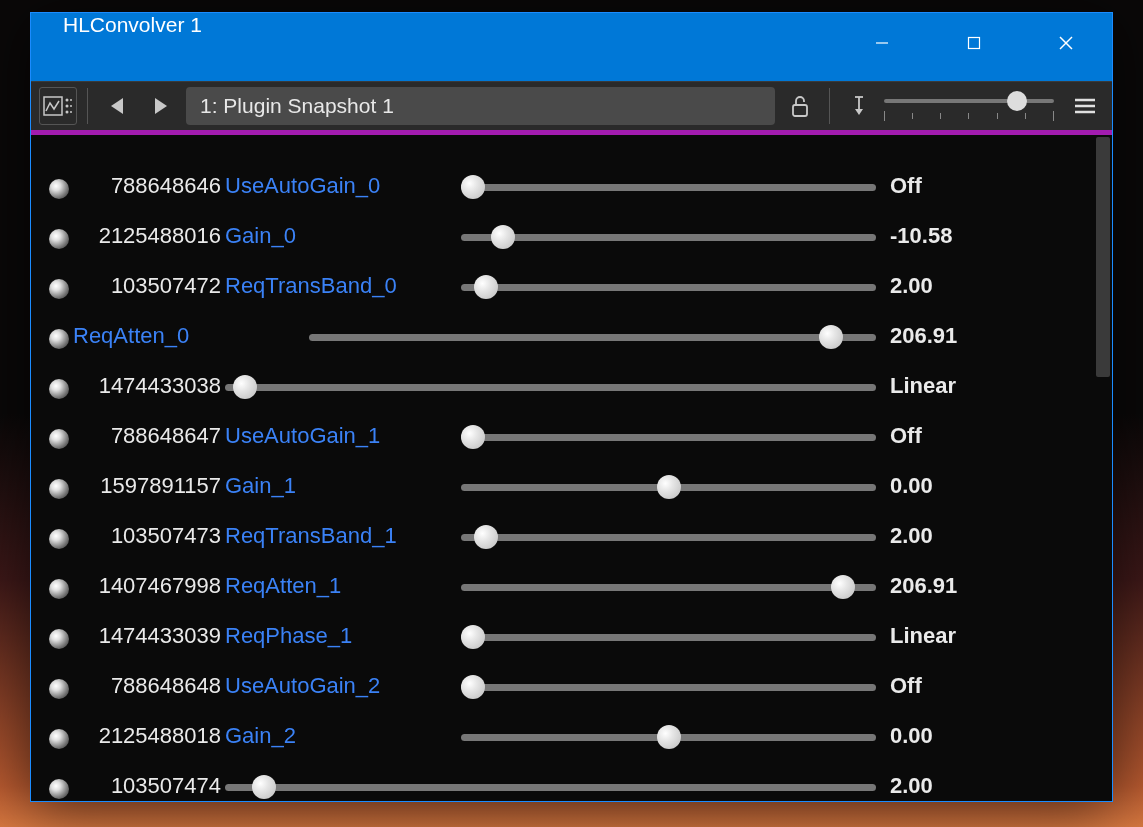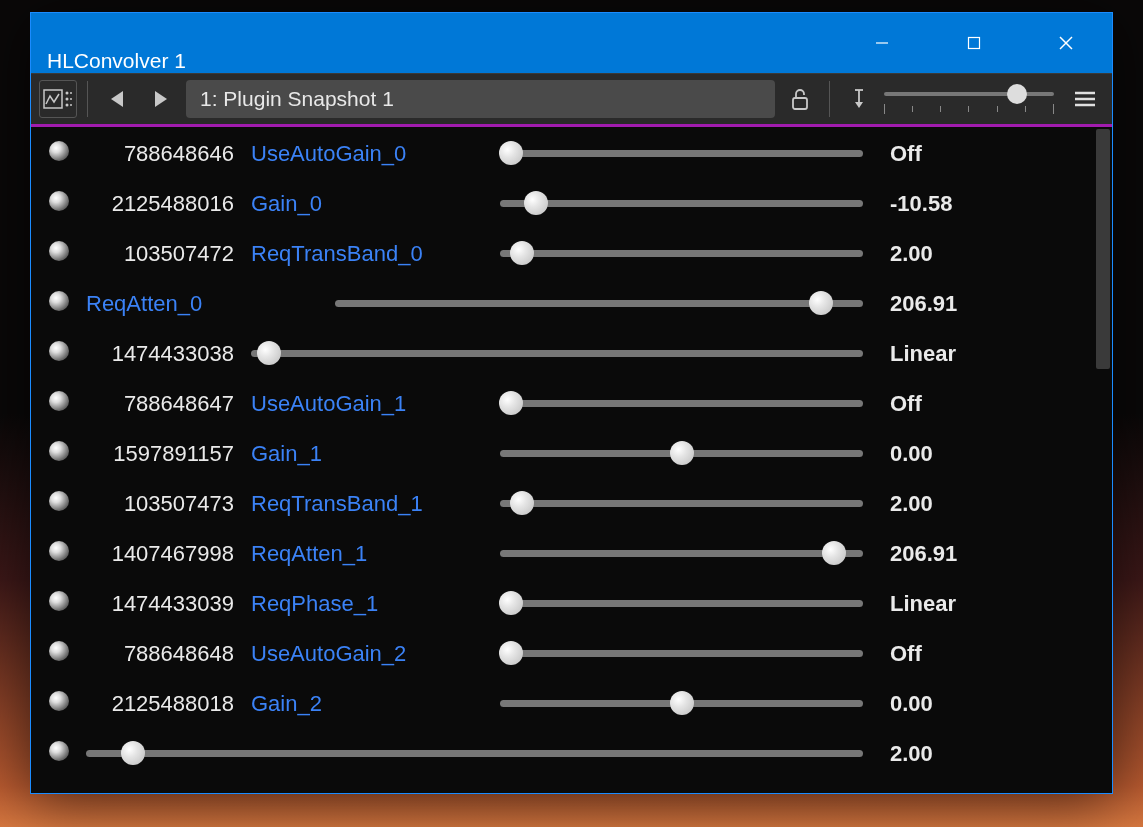--- a/index.html
+++ b/index.html
@@ -16,45 +16,45 @@
     filter: drop-shadow(0 8px 30px rgba(0,0,0,0.6));
   }
   .window {
     width: 1083px;
     background: #0a0a0a;
     border: 1px solid #1b8cff;
     position: relative;
   }
   
   .titlebar {
-    height: 60px;
+    height: 68px;
     background: #0078d7;
     display: flex;
-    align-items: flex-end;
+    align-items: flex-start;
     color: #fff;
     font-size: 21px;
-    padding-left: 16px;
+    padding-left: 32px;
   }
   .titlebar-title { flex: 1; font-weight: 400; }
   .win-btn {
     width: 92px;
     height: 60px;
     display: flex;
     align-items: center;
     justify-content: center;
     color: #fff;
   }
   .win-btn svg { display: block; }
 
   
   .toolbar {
     height: 54px;
     background: #2a2a2a;
     border-top: 1px solid #3a3a3a;
-    border-bottom: 3px solid #a21caf;
+    border-bottom: 5px solid #a21caf;
     display: flex;
     align-items: center;
     padding: 0 8px;
     gap: 6px;
   }
   .tool-btn {
     height: 38px;
     min-width: 38px;
     display: flex;
     align-items: center;
@@ -136,22 +136,22 @@
     right: 2px;
     top: 2px;
     width: 14px;
     height: 240px;
     background: #3a3a3a;
     border-radius: 2px;
   }
   .row {
     height: 50px;
     display: flex;
-    align-items: flex-start;
-    gap: 13px;
+    align-items: flex-end;
+    gap: 0;
   }
   .radio {
     width: 20px; height: 20px;
     border-radius: 50%;
     background: radial-gradient(circle at 35% 35%, #fff 0%, #ddd 25%, #666 70%, #333 100%);
     margin-left: 6px;
     flex-shrink: 0;
   }
   .param-id {
     width: 152px;
@@ -406,20 +406,21 @@
             <div class="param-id">2125488018</div>
             <div class="param-name">Gain_2</div>
             <div class="slider-cell">
               <div class="slider-track"></div>
               <div class="slider-thumb" style="left: 50%;"></div>
             </div>
             <div class="param-val">0.00</div>
           </div>
           <div class="row">
             <div class="radio"></div>
+            <div class="param-id">103507474</div>
             <div class="slider-cell">
               <div class="slider-track"></div>
               <div class="slider-thumb" style="left: 6%;"></div>
             </div>
             <div class="param-val">2.00</div>
           </div>
         </div>
     <div class="scrollbar"></div>
   </div>
 

